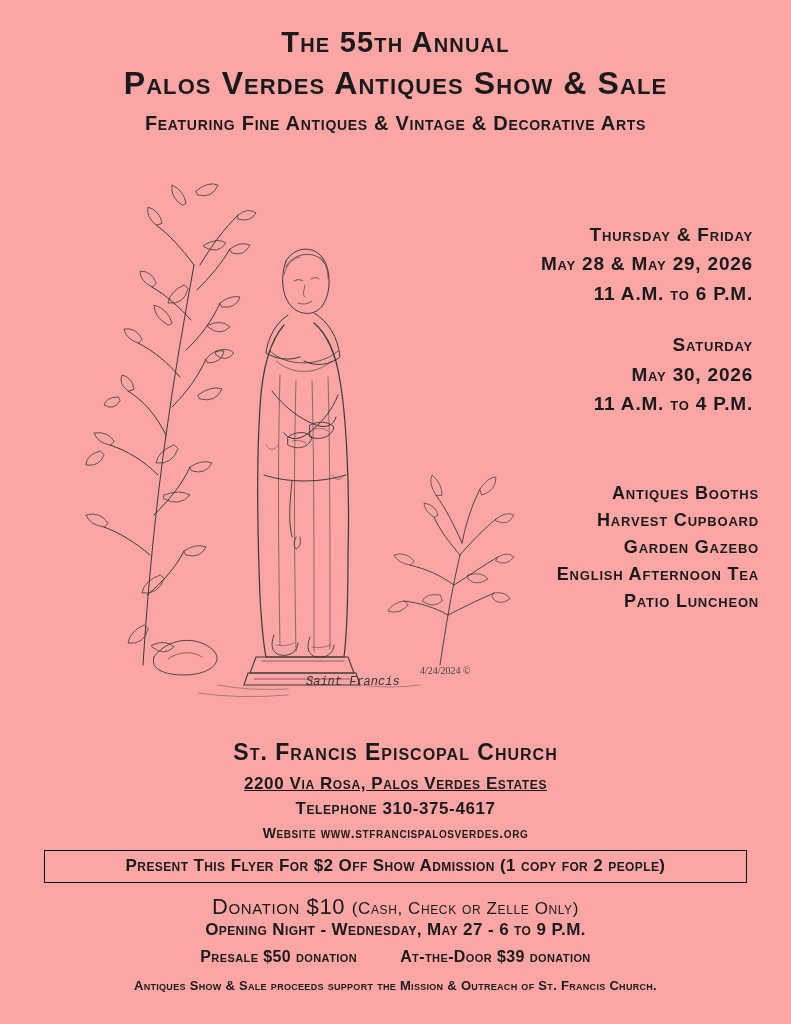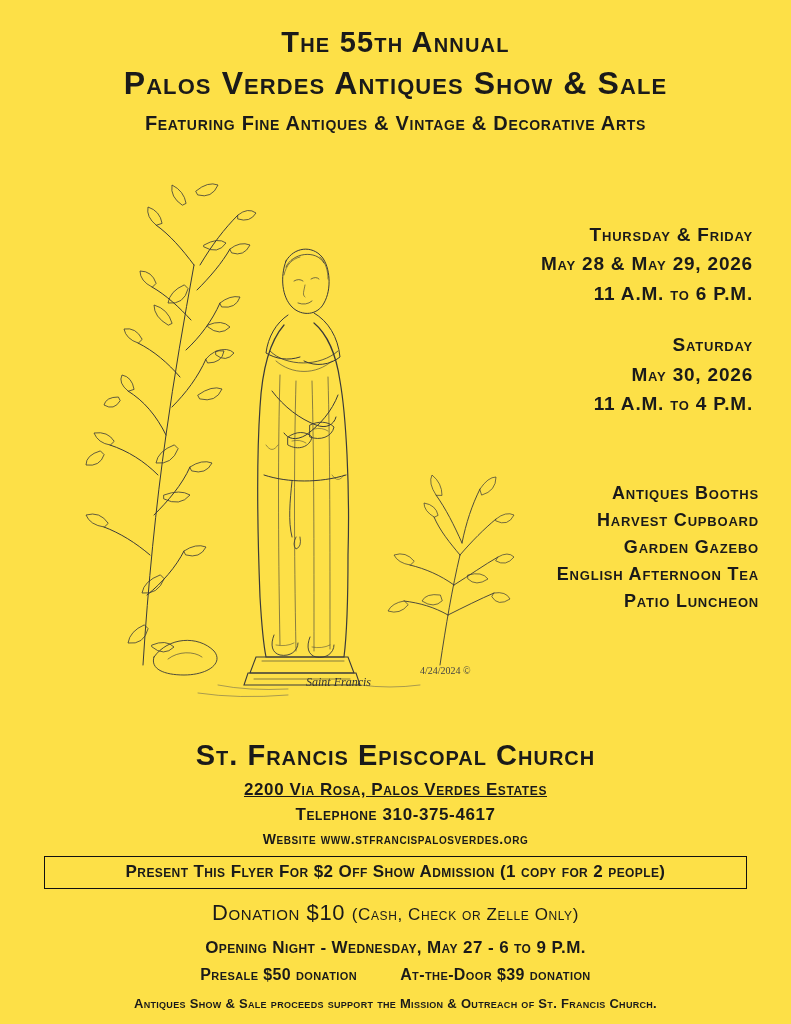--- a/index.html
+++ b/index.html
@@ -12,21 +12,21 @@
     height: 1024px;
     font-family: "Liberation Sans", sans-serif;
     color: #1a1a1a;
     position: relative;
     overflow: hidden;
   }
   .page {
     width: 791px;
     height: 1024px;
     position: relative;
-    background: #fde047;
+    background: #fca5a5;
   }
 
   
   .header {
     text-align: center;
     padding-top: 26px;
   }
   .title-line1 {
     font-size: 29px;
     font-weight: bold;
@@ -61,21 +61,21 @@
     top: 10px;
     width: 470px;
     height: 580px;
   }
   .art svg { display: block; }
 
   .art-caption {
     position: absolute;
     left: 258px;
     top: 530px;
-    font-family: Liberation Serif, serif;
+    font-family: Liberation Mono, monospace;
     font-size: 12px;
     color: #333;
     font-style: italic;
   }
   .art-date {
     position: absolute;
     left: 372px;
     top: 520px;
     font-family: "Liberation Serif", serif;
     font-size: 10px;
@@ -112,21 +112,21 @@
     letter-spacing: 0.8px;
     line-height: 1.5;
   }
 
   
   .footer {
     text-align: center;
     padding: 0 24px;
   }
   .church-name {
-    font-size: 29px;
+    font-size: 23px;
     font-weight: bold;
     font-variant: small-caps;
     letter-spacing: 1px;
     margin-top: 4px;
   }
   .address {
     font-size: 17px;
     font-weight: bold;
     font-variant: small-caps;
     letter-spacing: 0.6px;
@@ -160,21 +160,20 @@
     margin-top: 11px;
     font-size: 22px;
     font-weight: normal;
     font-variant: small-caps;
     letter-spacing: 0.6px;
   }
   .donation .small {
     font-size: 17px;
   }
   .opening {
-    margin-top: 12px;
     font-size: 17px;
     font-weight: bold;
     font-variant: small-caps;
     letter-spacing: 0.4px;
   }
   .presale {
     margin-top: 8px;
     font-size: 16px;
     font-weight: bold;
     font-variant: small-caps;

